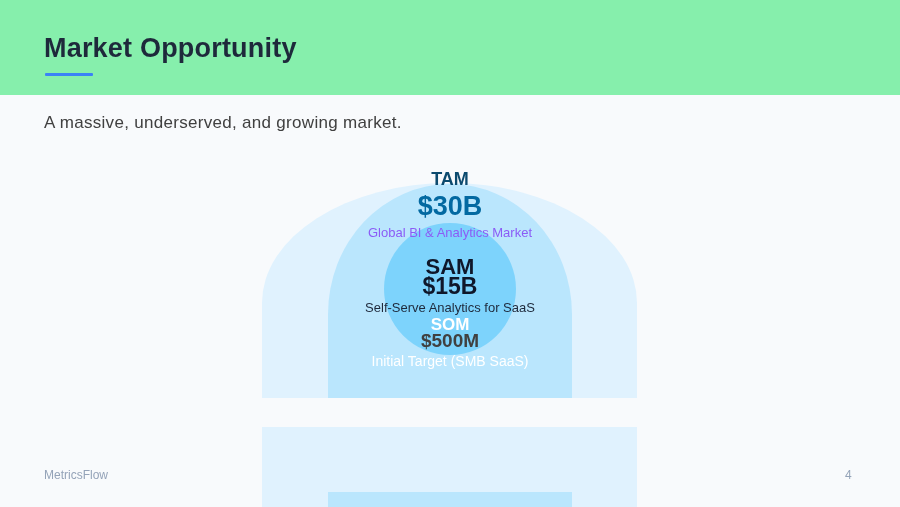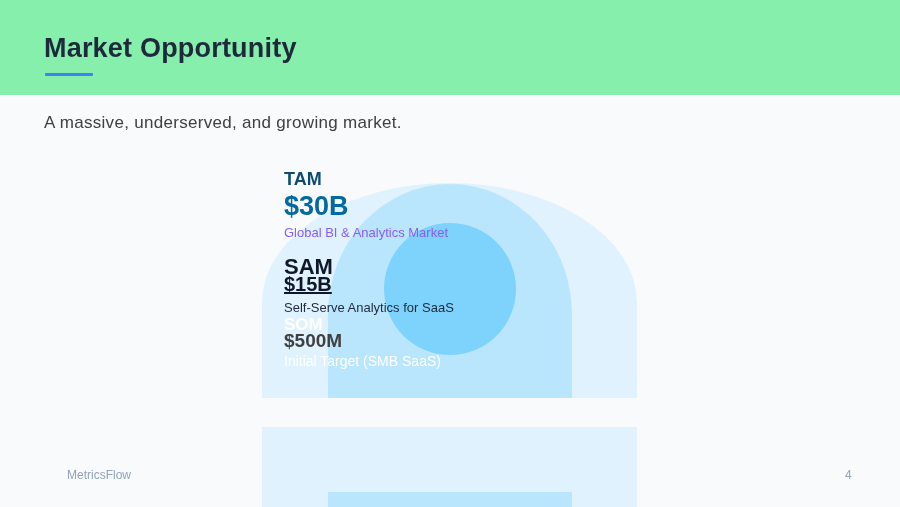--- a/index.html
+++ b/index.html
@@ -8,31 +8,31 @@
     .header { position: absolute; left: 0; top: 0; width: 900px; height: 95px; background: #86efac; }
     .title { position: absolute; left: 44px; top: 33px; font-size: 27px; font-weight: 700; color: #1e293b; letter-spacing: 0.2px; }
     .underline { position: absolute; left: 45px; top: 73px; width: 48px; height: 3px; background: #3b82f6; border-radius: 1px; }
     .subtitle { position: absolute; left: 44px; top: 113px; font-size: 17px; color: #404040; letter-spacing: 0.3px; }
     .shape { position: absolute; }
     .outer { left: 262px; top: 183px; width: 375px; height: 215px; background: #e0f2fe; border-radius: 50% 50% 0 0 / 120px 120px 0 0; }
     .middle { left: 328px; top: 184px; width: 244px; height: 214px; background: #bae6fd; border-radius: 50% 50% 0 0 / 130px 130px 0 0; }
     .inner { left: 384px; top: 223px; width: 132px; height: 132px; background: #7dd3fc; border-radius: 50%; }
     .outer2 { left: 262px; top: 427px; width: 375px; height: 80px; background: #e0f2fe; }
     .middle2 { left: 328px; top: 492px; width: 244px; height: 15px; background: #bae6fd; }
-    .lbl { position: absolute; left: 284px; width: 300px; }
+    .lbl { position: absolute; left: 300px; width: 300px; text-align: center; }
     .tam-label { top: 169px; font-size: 18px; font-weight: 700; color: #0c4a6e; }
     .tam-value { top: 191px; font-size: 27px; font-weight: 700; color: #0369a1; }
     .tam-desc { top: 225px; font-size: 13px; color: #8b5cf6; }
     .sam-label { top: 254px; font-size: 22px; font-weight: 700; color: #0f172a; }
-    .sam-value { top: 273px; font-size: 20px; font-weight: 700; color: #0f172a; text-decoration: underline; }
+    .sam-value { top: 273px; font-size: 23px; font-weight: 700; color: #0f172a; }
     .sam-desc { top: 300px; font-size: 13px; color: #1e293b; }
     .som-label { top: 315px; font-size: 17px; font-weight: 700; color: #ffffff; }
     .som-value { top: 330px; font-size: 19px; font-weight: 700; color: #404040; }
     .som-desc { top: 353px; font-size: 14px; color: #ffffff; }
-    .footer-brand { position: absolute; left: 44px; top: 468px; font-size: 12px; color: #94a3b8; margin-left: 23px; }
+    .footer-brand { position: absolute; left: 44px; top: 468px; font-size: 12px; color: #94a3b8; }
     .footer-page { position: absolute; left: 845px; top: 468px; font-size: 12px; color: #94a3b8; }
   </style>
 </head>
 <body>
 
 <div class="header">
   <div class="title">Market Opportunity</div>
   <div class="underline"></div>
 </div>
 

